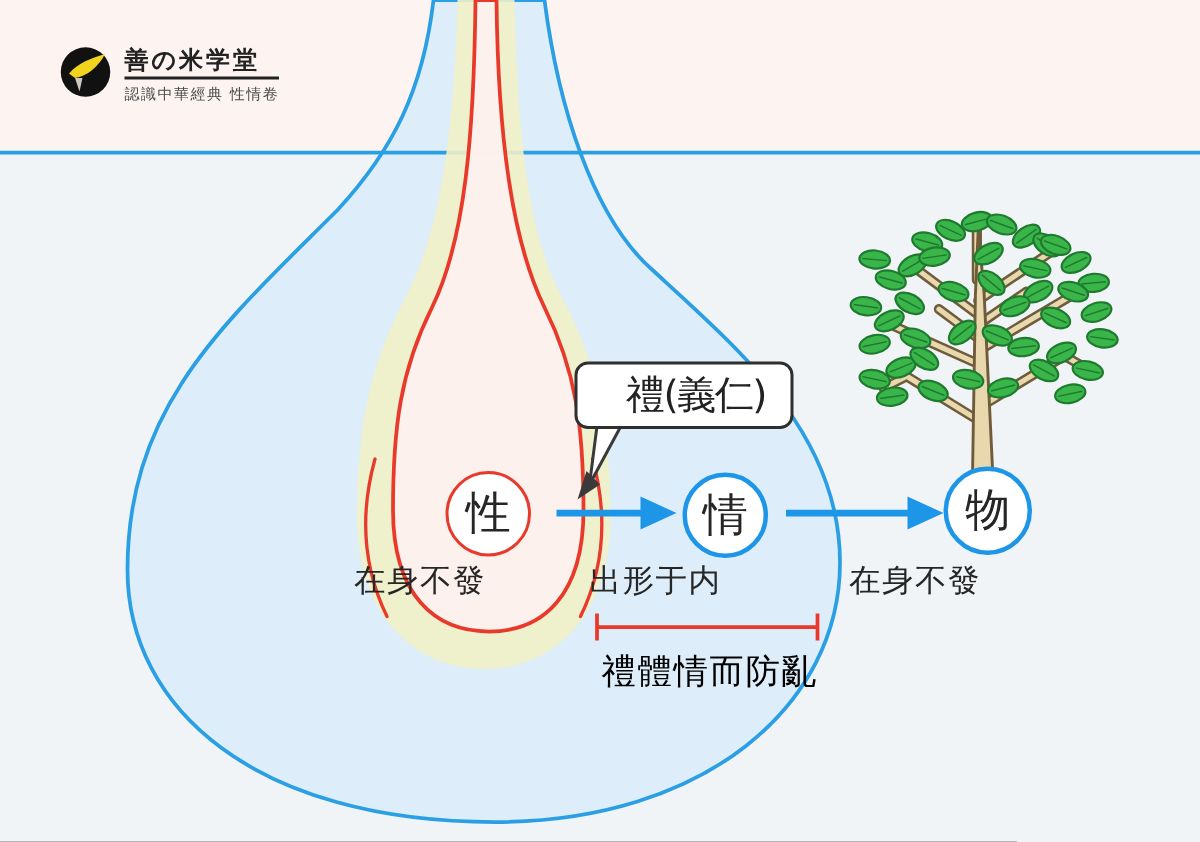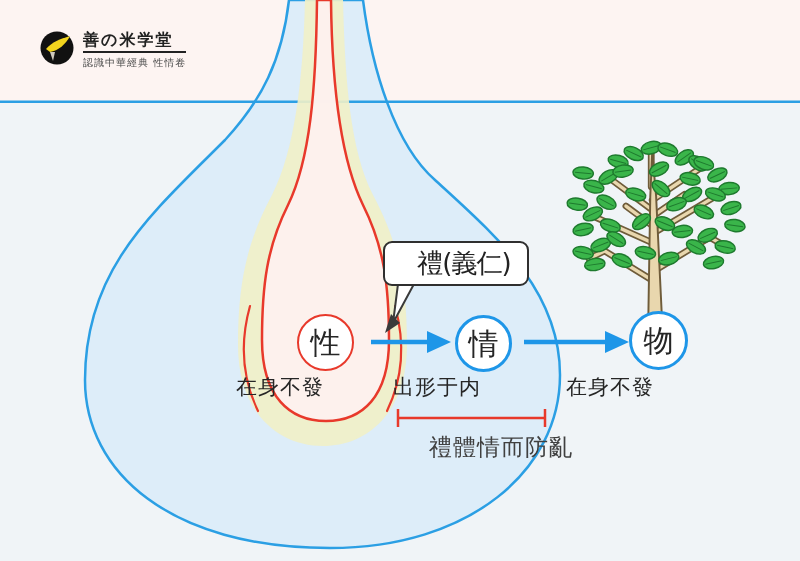--- a/index.html
+++ b/index.html
@@ -33,22 +33,22 @@
   .cap-xing{left:236px;}
   .cap-qing{left:393px;}
   .cap-wu{left:566px;}
 
   
   .callout{position:absolute;left:383px;top:241px;width:126px;height:41px;
     background:#fff;border:2.5px solid #2f2f2f;border-radius:9px;
     display:flex;align-items:center;justify-content:center;
     font-size:26px;letter-spacing:-1px;color:#222;padding-left:16px;}
 
-  .bracket-label{position:absolute;left:373px;top:432px;width:200px;text-align:right;
-    font-size:23px;letter-spacing:1px;color:#404040;}
+  .bracket-label{position:absolute;left:373px;top:432px;width:200px;text-align:center;
+    font-size:23px;letter-spacing:1px;color:#000000;}
 </style>
 </head>
 <body>
 
 <div class="stage">
 
   <div class="top-strip"></div>
 
   <svg class="diagram-svg" viewBox="0 0 800 561" xmlns="http://www.w3.org/2000/svg">
 

